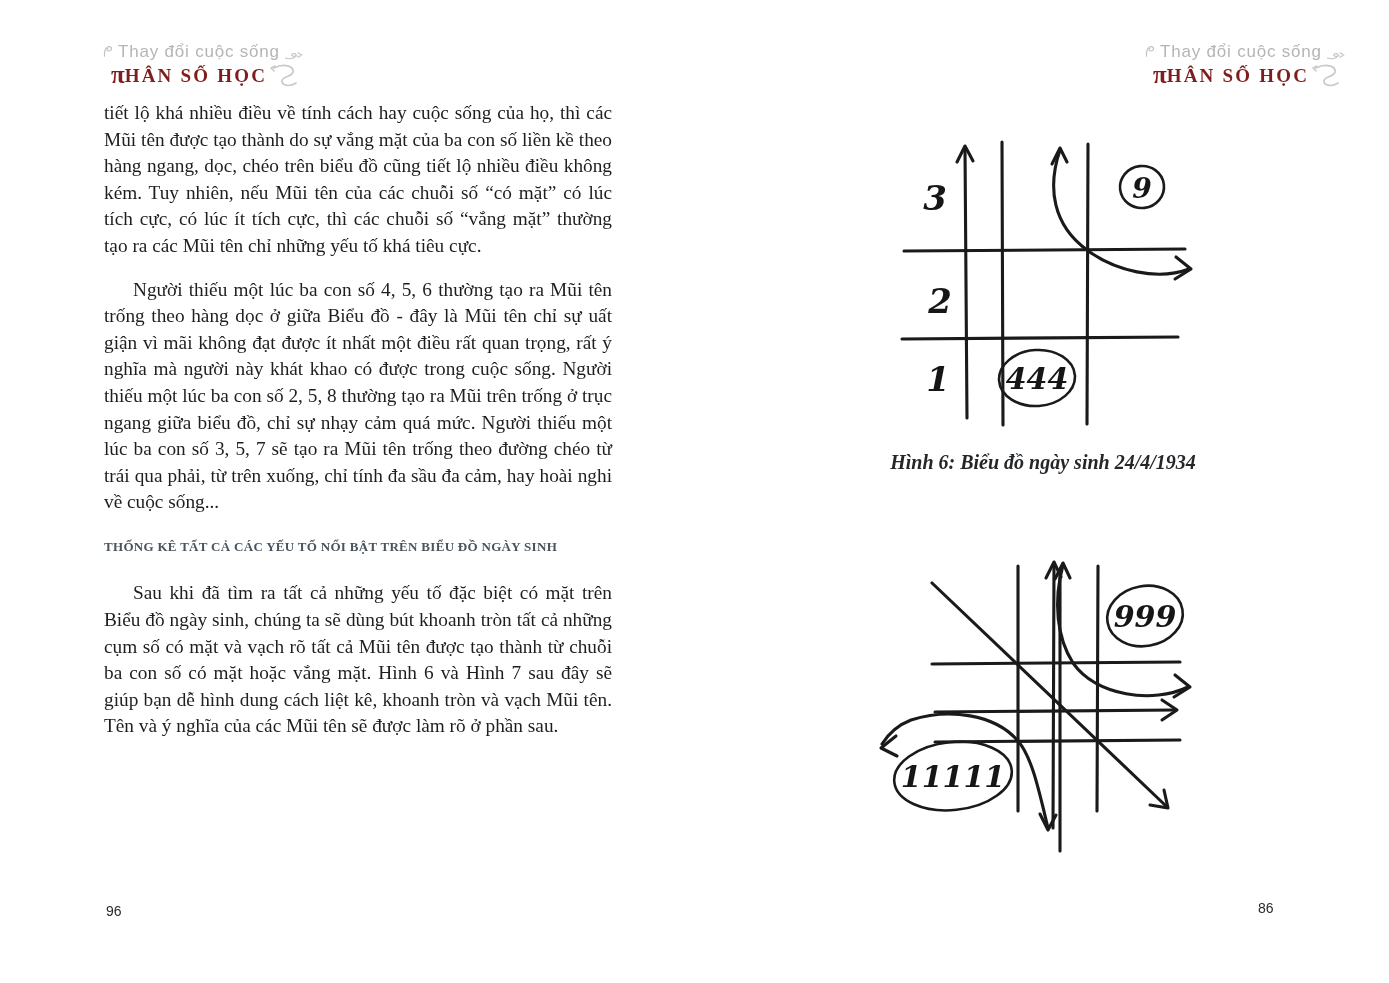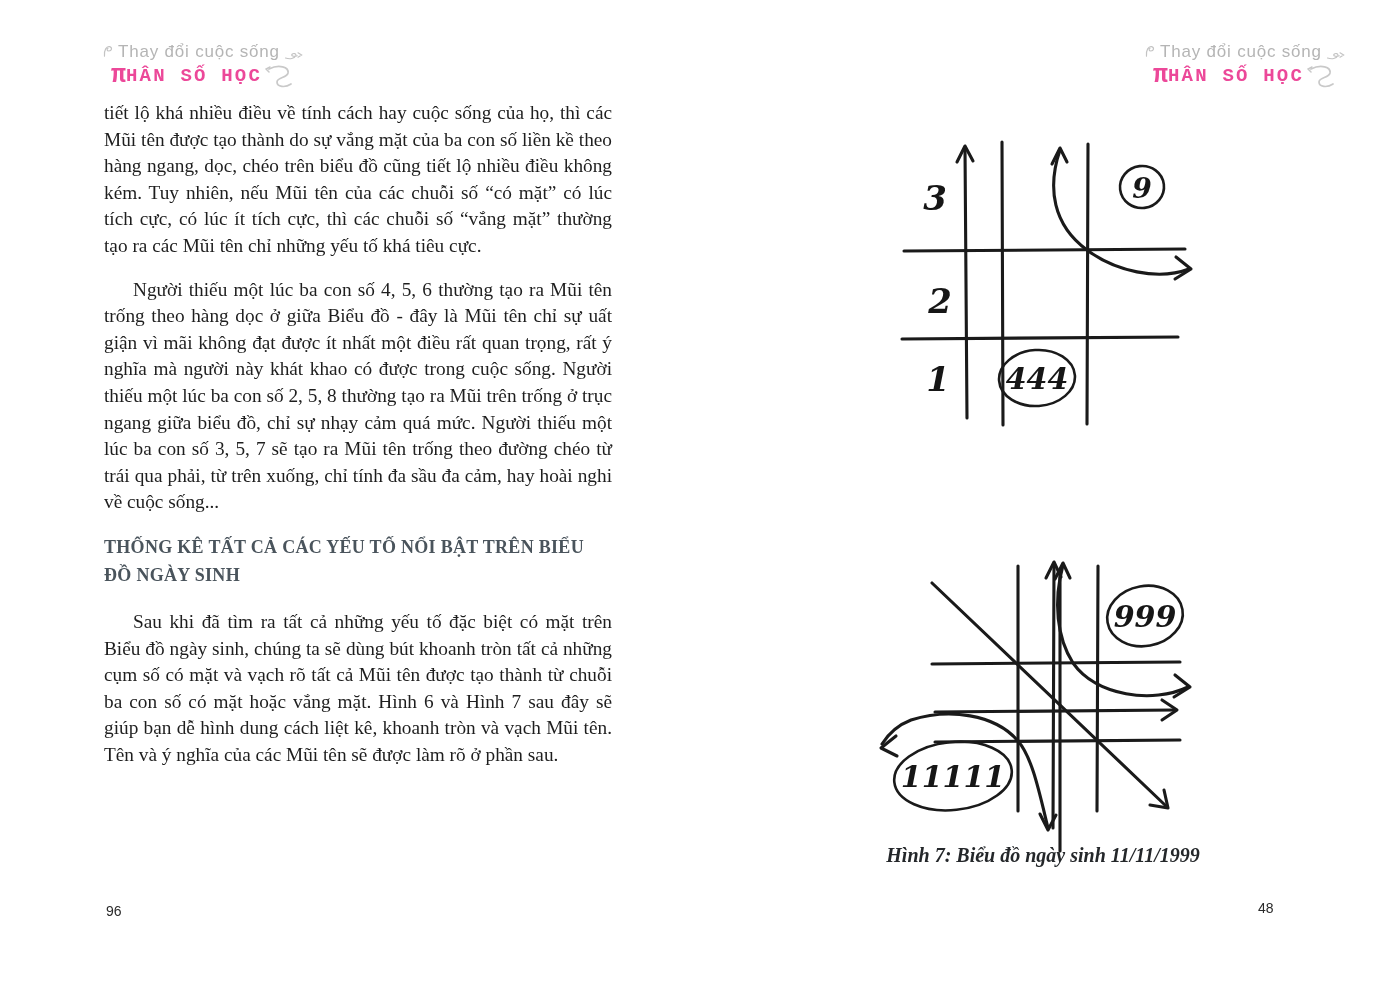--- a/index.html
+++ b/index.html
@@ -11,33 +11,33 @@
   .logo { position:absolute; top:42px; width:200px; }
   .logo-left  { left:103px; }
   .logo-right { left:1145px; }
   .logo .tag-row { display:flex; align-items:flex-end; gap:4px; }
   .logo .curl { margin-bottom:2px; }
   .tagline {
     font-family:"Liberation Sans", sans-serif; font-size:17px;
     color:#b5b5b5; letter-spacing:0.8px; white-space:nowrap;
   }
   .brand-row { display:flex; align-items:center; gap:3px; margin-top:-1px; margin-left:8px; }
-  .brand { font-family:Liberation Mono, monospace; font-weight:bold;
-    color:#ec4899; font-size:19px; letter-spacing:2.2px; white-space:nowrap; }
+  .brand { font-family:Liberation Serif, serif; font-weight:bold;
+    color:#7f1d1d; font-size:19px; letter-spacing:2.2px; white-space:nowrap; }
   .brand .pi { font-size:25px; letter-spacing:0; vertical-align:-1px; }
   
   .text-col {
     position:absolute; left:104px; top:100px; width:508px;
     font-size:19.3px; line-height:26.6px; text-align:justify;
   }
   .text-col p { margin:0 0 17px 0; }
   .text-col p.indent { text-indent:29px; }
   .text-col p.last { margin-bottom:5px; }
   .section-heading {
-    font-size:18px; line-height:28.5px; font-weight:bold;
+    font-size:13px; line-height:28.5px; font-weight:bold;
     color:#4a545c; letter-spacing:0.3px; margin:11px 0 19px 0;
     text-align:left;
   }
   
   .fig { position:absolute; }
   .fig svg { display:block; }
   .sketch { stroke:#1a1a1a; stroke-width:3.1; fill:none;
     stroke-linecap:round; stroke-linejoin:round; }
   .sketch-thin { stroke:#1a1a1a; stroke-width:2.6; fill:none; stroke-linecap:round; }
   .hand { font-family:"DejaVu Serif", serif; font-style:italic;
@@ -122,20 +122,21 @@
       <text class="hand" x="87" y="185" font-size="34" text-anchor="middle">2</text>
       <text class="hand" x="85" y="263" font-size="34" text-anchor="middle">1</text>
 
       <ellipse class="sketch-thin" cx="289" cy="59" rx="22" ry="21" transform="rotate(-7 289 59)"></ellipse>
       <text class="hand" x="289" y="70" font-size="28" text-anchor="middle">9</text>
 
       <ellipse class="sketch-thin" cx="184" cy="250" rx="38" ry="28" transform="rotate(-4 184 250)"></ellipse>
       <text class="hand" x="184" y="261" font-size="30" text-anchor="middle">444</text>
     </svg>
   </div>
+  <div class="caption" style="left:853px; top:451px;">Hình 6: Biểu đồ ngày sinh 24/4/1934</div>
 
   <div class="fig" style="left:853px; top:548px;">
     <svg width="380" height="322" viewBox="0 0 380 322">
 
       <path class="sketch" d="M165,18 L165,263"></path>
       <path class="sketch" d="M245,18 L244,263"></path>
 
       <path class="sketch" d="M200,280 L201,16"></path>
       <path class="sketch" d="M193,30 L201,14 L208,29"></path>
       <path class="sketch" d="M207,24 L207,303"></path>
@@ -156,18 +157,17 @@
       <path class="sketch" d="M187,266 L195,282 L203,267"></path>
       <path class="sketch" d="M43,188 L28,200 L44,208"></path>
 
       <ellipse class="sketch-thin" cx="292" cy="68" rx="38" ry="30" transform="rotate(-10 292 68)"></ellipse>
       <text class="hand" x="292" y="79" font-size="30" text-anchor="middle">999</text>
 
       <ellipse class="sketch-thin" cx="100" cy="228" rx="59" ry="34" transform="rotate(-6 100 228)"></ellipse>
       <text class="hand" x="100" y="239" font-size="30" text-anchor="middle">11111</text>
     </svg>
   </div>
-  <div class="caption" style="left:853px; top:844px;">Hình 7: Biểu đồ ngày sinh 11/11/1999</div>
 
   <div class="pagenum pagenum-left">96</div>
-  <div class="pagenum pagenum-right">48</div>
+  <div class="pagenum pagenum-right">86</div>
 
 </div>
 
 </body></html>

